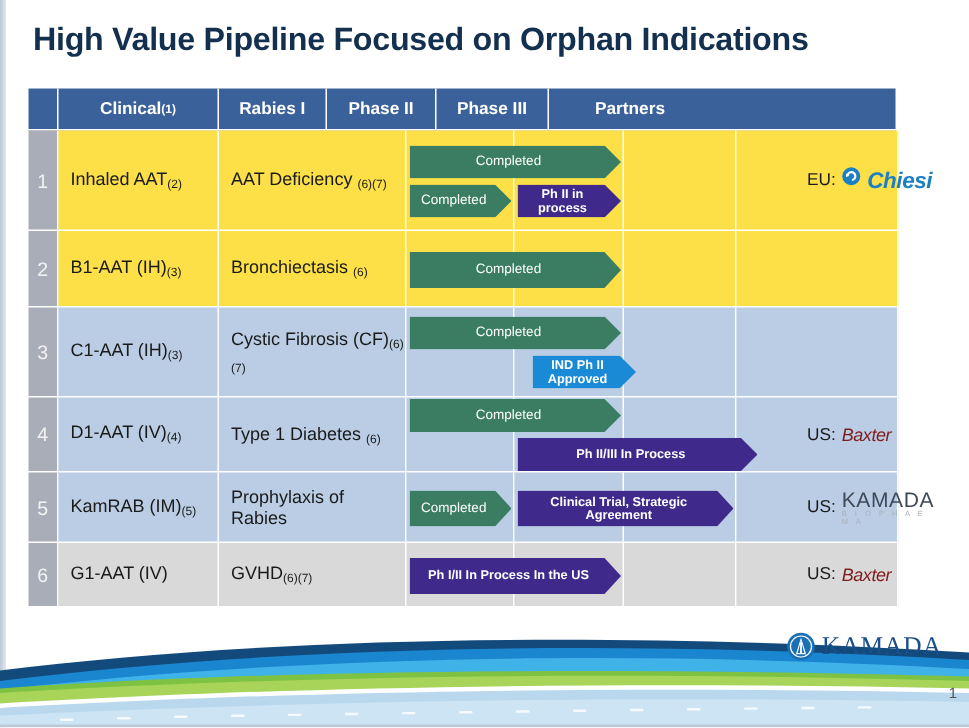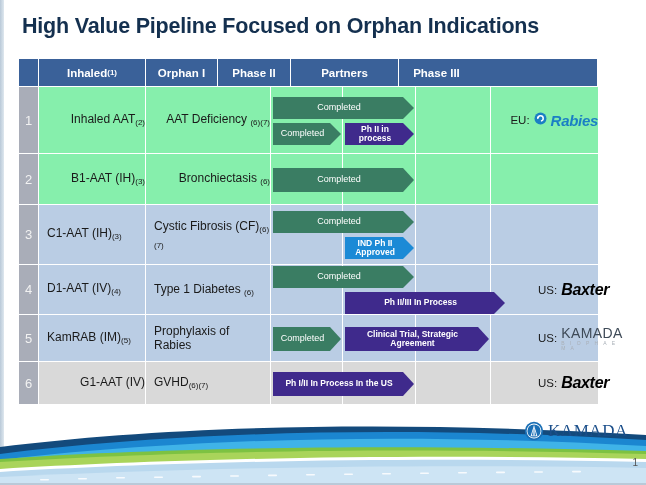--- a/index.html
+++ b/index.html
@@ -33,21 +33,21 @@
   .c-ind{width:125px;flex:0 0 125px;}
   .c-p1{width:72px;flex:0 0 72px;}
   .c-p2{width:73px;flex:0 0 73px;}
   .c-p3{width:75px;flex:0 0 75px;}
   .c-part{width:108px;flex:0 0 108px;}
 
   .row{display:flex;border-left:1px solid #fff;border-right:1px solid #fff;border-bottom:1px solid #ffffff;box-sizing:border-box;position:relative;}
   .cell{box-sizing:border-box;border-right:1px solid #ffffff;position:relative;display:flex;align-items:center;}
   .cell:last-child{border-right:none;}
   .idx{justify-content:center;background:#a9adb8;color:#f2f2f2;font-size:13px;}
-  .bg-green{background:#86efac;justify-content:flex-end;}
+  .bg-green{background:#fde047;}
   .bg-blue{background:#bacde4;}
   .bg-gray{background:#d9d9d9;}
 
   .ptxt{font-size:12px;color:#1a1a1a;padding-left:8px;line-height:1.15;}
   .itxt{font-size:12px;color:#1a1a1a;padding-left:8px;line-height:1.18;}
   sub.sm{font-size:8px;vertical-align:-2px;}
   .note{font-size:8px;vertical-align:-2px;}
 
   
   .phases{position:absolute;left:252px;top:0;width:220px;height:100%;pointer-events:none;}
@@ -60,21 +60,21 @@
   }
   .a-green{background:#3a7d63;clip-path:polygon(0 0, calc(100% - 11px) 0, 100% 50%, calc(100% - 11px) 100%, 0 100%);}
   .a-purple{background:#3f2a8c;clip-path:polygon(0 0, calc(100% - 11px) 0, 100% 50%, calc(100% - 11px) 100%, 0 100%);}
   .a-blue{background:#1b8ad6;clip-path:polygon(0 0, calc(100% - 11px) 0, 100% 50%, calc(100% - 11px) 100%, 0 100%);}
   .a-green .lbl,.a-purple .lbl,.a-blue .lbl{display:block;}
   .thin{font-weight:normal;font-size:9px;}
 
   
   .partner{display:flex;align-items:center;gap:4px;padding-left:7px;}
   .pfx{font-size:11.5px;color:#1a1a1a;margin-left:40px;}
-  .baxter{font-size:16px;font-weight:bold;font-style:italic;color:#000000;letter-spacing:-0.3px;}
+  .baxter{font-size:12px;font-weight:normal;font-style:italic;color:#7f1d1d;letter-spacing:-0.3px;}
   .chiesi{font-size:15px;font-weight:bold;font-style:italic;color:#1b7fc4;letter-spacing:-0.3px;}
   .kedrion-wrap{display:flex;flex-direction:column;line-height:1;}
   .kedrion{font-size:14px;color:#3e4a57;letter-spacing:0.4px;}
   .kedsub{font-size:5px;color:#a9b0b8;letter-spacing:2px;margin-top:1px;}
 
   
   .footer{position:absolute;left:0;bottom:0;width:646px;height:72px;overflow:hidden;}
   .kam{position:absolute;right:18px;bottom:44px;display:flex;align-items:center;gap:4px;}
   .kam-txt{font-family:"Liberation Serif", serif;font-size:17px;color:#1a4e8a;letter-spacing:0.6px;}
   .pagenum{position:absolute;right:8px;bottom:17px;font-size:10px;color:#555;}
@@ -84,27 +84,27 @@
 
 <div class="slide">
   <div class="edge-left"></div>
 
   <div class="title">High Value Pipeline Focused on Orphan Indications</div>
 
   <div class="table">
     <div class="thead">
       <div class="th c-idx"></div>
       <div class="th c-prod">
-          <span>Inhaled</span>
+          <span>Clinical</span>
           <sub class="sm">(1)</sub>
         </div>
-      <div class="th c-p1">Orphan I</div>
+      <div class="th c-p1">Rabies I</div>
       <div class="th c-p2">Phase II</div>
+      <div class="th c-p3">Phase III</div>
       <div class="th c-part">Partners</div>
-      <div class="th c-p3">Phase III</div>
     </div>
     <div id="rows">
         <div class="row" style="height: 67px;">
           <div class="cell idx c-idx" style="flex: 0 0 20px;">1</div>
           <div class="cell c-prod bg-green" style="flex: 0 0 107px;">
             <div class="ptxt">Inhaled AAT<sub class="sm">(2)</sub></div>
           </div>
           <div class="cell c-ind bg-green" style="flex: 0 0 125px;">
             <div class="itxt">AAT Deficiency <span class="note">(6)(7)</span></div>
           </div>
@@ -112,21 +112,21 @@
           <div class="cell bg-green" style="flex: 0 0 73px;"></div>
           <div class="cell bg-green" style="flex: 0 0 75px;"></div>
           <div class="cell c-part bg-green" style="flex: 0 0 108px;">
             <div class="partner">
               <span class="pfx">EU:</span>
               <span><svg width="13" height="13" viewBox="0 0 13 13">
                   <circle cx="6.5" cy="6.5" r="6" fill="#1b7fc4"></circle>
                   <path d="M4 6.5 A2.6 2.6 0 1 1 6.9 9" stroke="#fff" stroke-width="1.5" fill="none"></path>
                   <path d="M3 4.6 L5.4 5.6 L3.1 7.2 Z" fill="#fff"></path>
                 </svg></span>
-              <span class="chiesi">Rabies</span>
+              <span class="chiesi">Chiesi</span>
             </div>
           </div>
           <div class="phases" style="left: 252px; width: 220px;">
             <div class="arrow a-green" style="left: 2px; width: 141px; height: 22px; top: 10px;">
               <span class="lbl thin">Completed</span>
             </div>
             <div class="arrow a-green" style="left: 2px; width: 68px; height: 22px; top: 36px;">
               <span class="lbl thin">Completed</span>
             </div>
             <div class="arrow a-purple" style="left: 74px; width: 69px; height: 22px; top: 36px;">
@@ -161,21 +161,21 @@
             <div class="itxt">Cystic Fibrosis (CF)<span class="note">(6)(7)</span></div>
           </div>
           <div class="cell bg-blue" style="flex: 0 0 72px;"></div>
           <div class="cell bg-blue" style="flex: 0 0 73px;"></div>
           <div class="cell bg-blue" style="flex: 0 0 75px;"></div>
           <div class="cell c-part bg-blue" style="flex: 0 0 108px;"></div>
           <div class="phases" style="left: 252px; width: 220px;">
             <div class="arrow a-green" style="left: 2px; width: 141px; height: 22px; top: 6px;">
               <span class="lbl thin">Completed</span>
             </div>
-            <div class="arrow a-blue" style="left: 74px; width: 69px; height: 22px; top: 32px;">
+            <div class="arrow a-blue" style="left: 84px; width: 69px; height: 22px; top: 32px;">
               <span class="lbl">IND Ph II Approved</span>
             </div>
           </div>
         </div>
         <div class="row" style="height: 50px;">
           <div class="cell idx c-idx" style="flex: 0 0 20px;">4</div>
           <div class="cell c-prod bg-blue" style="flex: 0 0 107px;">
             <div class="ptxt">D1-AAT (IV)<sub class="sm">(4)</sub></div>
           </div>
           <div class="cell c-ind bg-blue" style="flex: 0 0 125px;">
@@ -223,21 +223,21 @@
             <div class="arrow a-green" style="left: 2px; width: 68px; height: 24px; top: 12px;">
               <span class="lbl thin">Completed</span>
             </div>
             <div class="arrow a-purple" style="left: 74px; width: 144px; height: 24px; top: 12px;">
               <span class="lbl">Clinical Trial, Strategic Agreement</span>
             </div>
           </div>
         </div>
         <div class="row" style="height: 43px;">
           <div class="cell idx c-idx" style="flex: 0 0 20px;">6</div>
-          <div class="cell c-prod bg-gray" style="flex: 0 0 107px; justify-content: flex-end;">
+          <div class="cell c-prod bg-gray" style="flex: 0 0 107px;">
             <div class="ptxt">G1-AAT (IV)</div>
           </div>
           <div class="cell c-ind bg-gray" style="flex: 0 0 125px;">
             <div class="itxt">GVHD<span class="note">(6)(7)</span></div>
           </div>
           <div class="cell bg-gray" style="flex: 0 0 72px;"></div>
           <div class="cell bg-gray" style="flex: 0 0 73px;"></div>
           <div class="cell bg-gray" style="flex: 0 0 75px;"></div>
           <div class="cell c-part bg-gray" style="flex: 0 0 108px;">
             <div class="partner">

